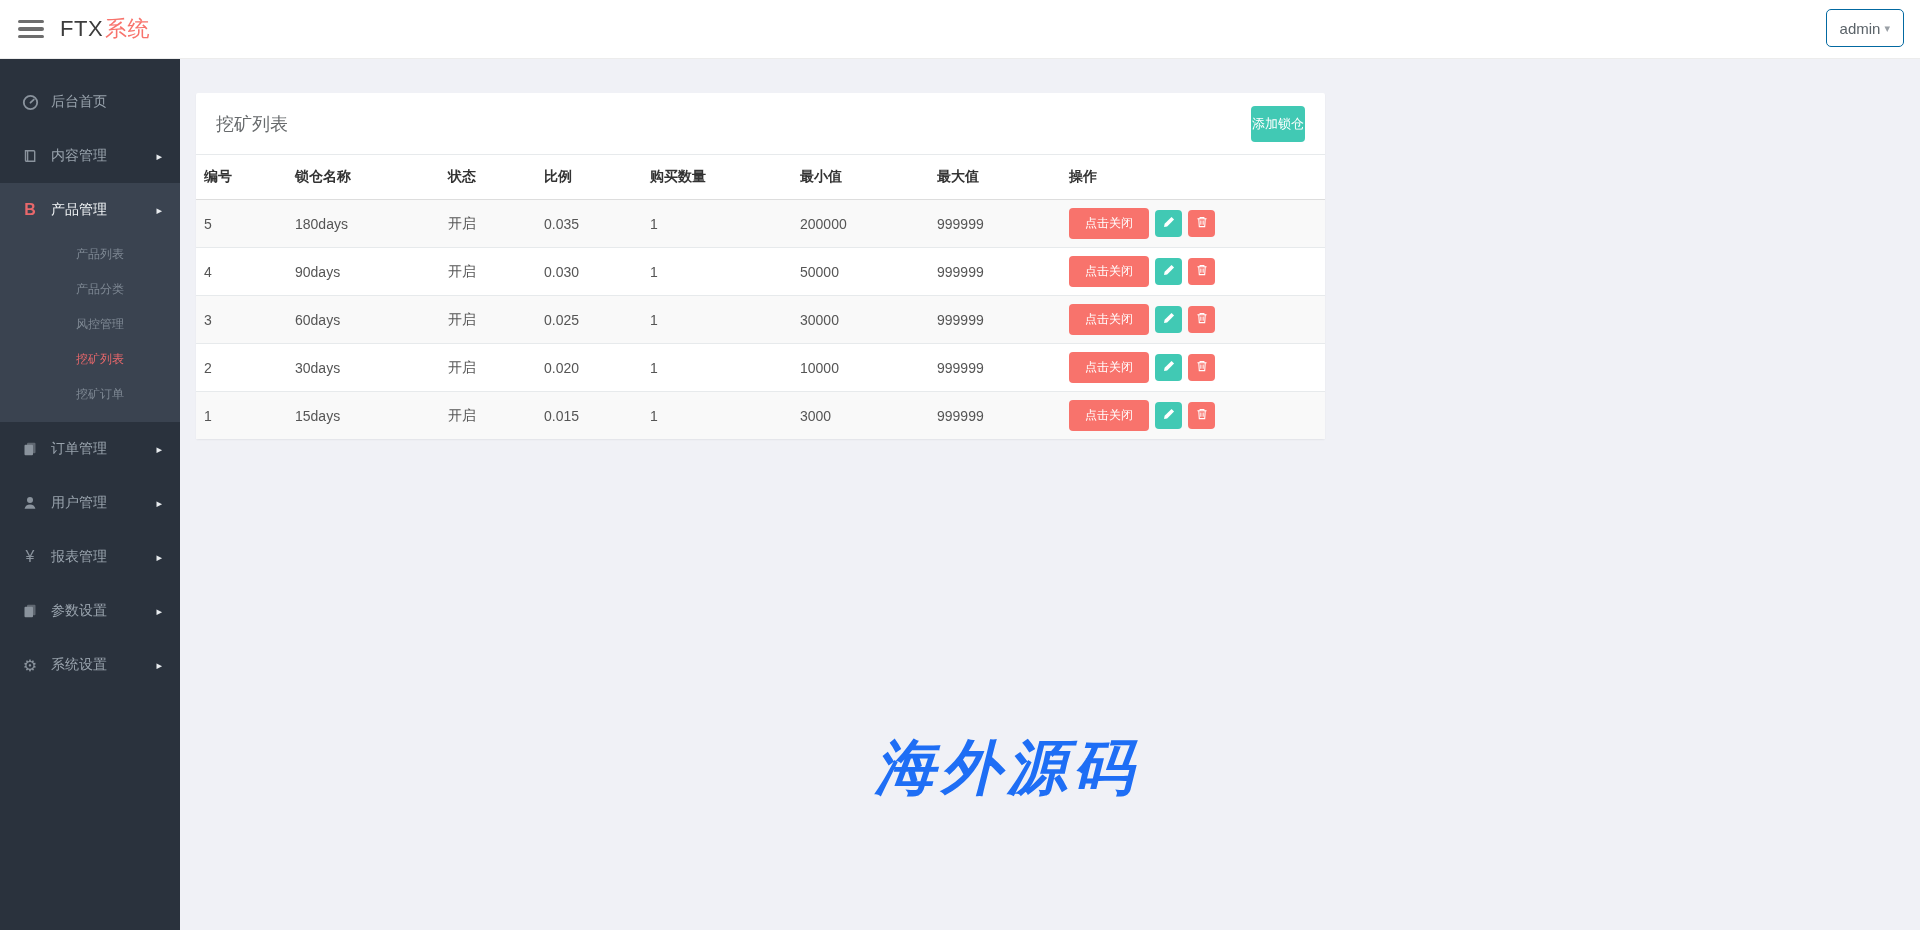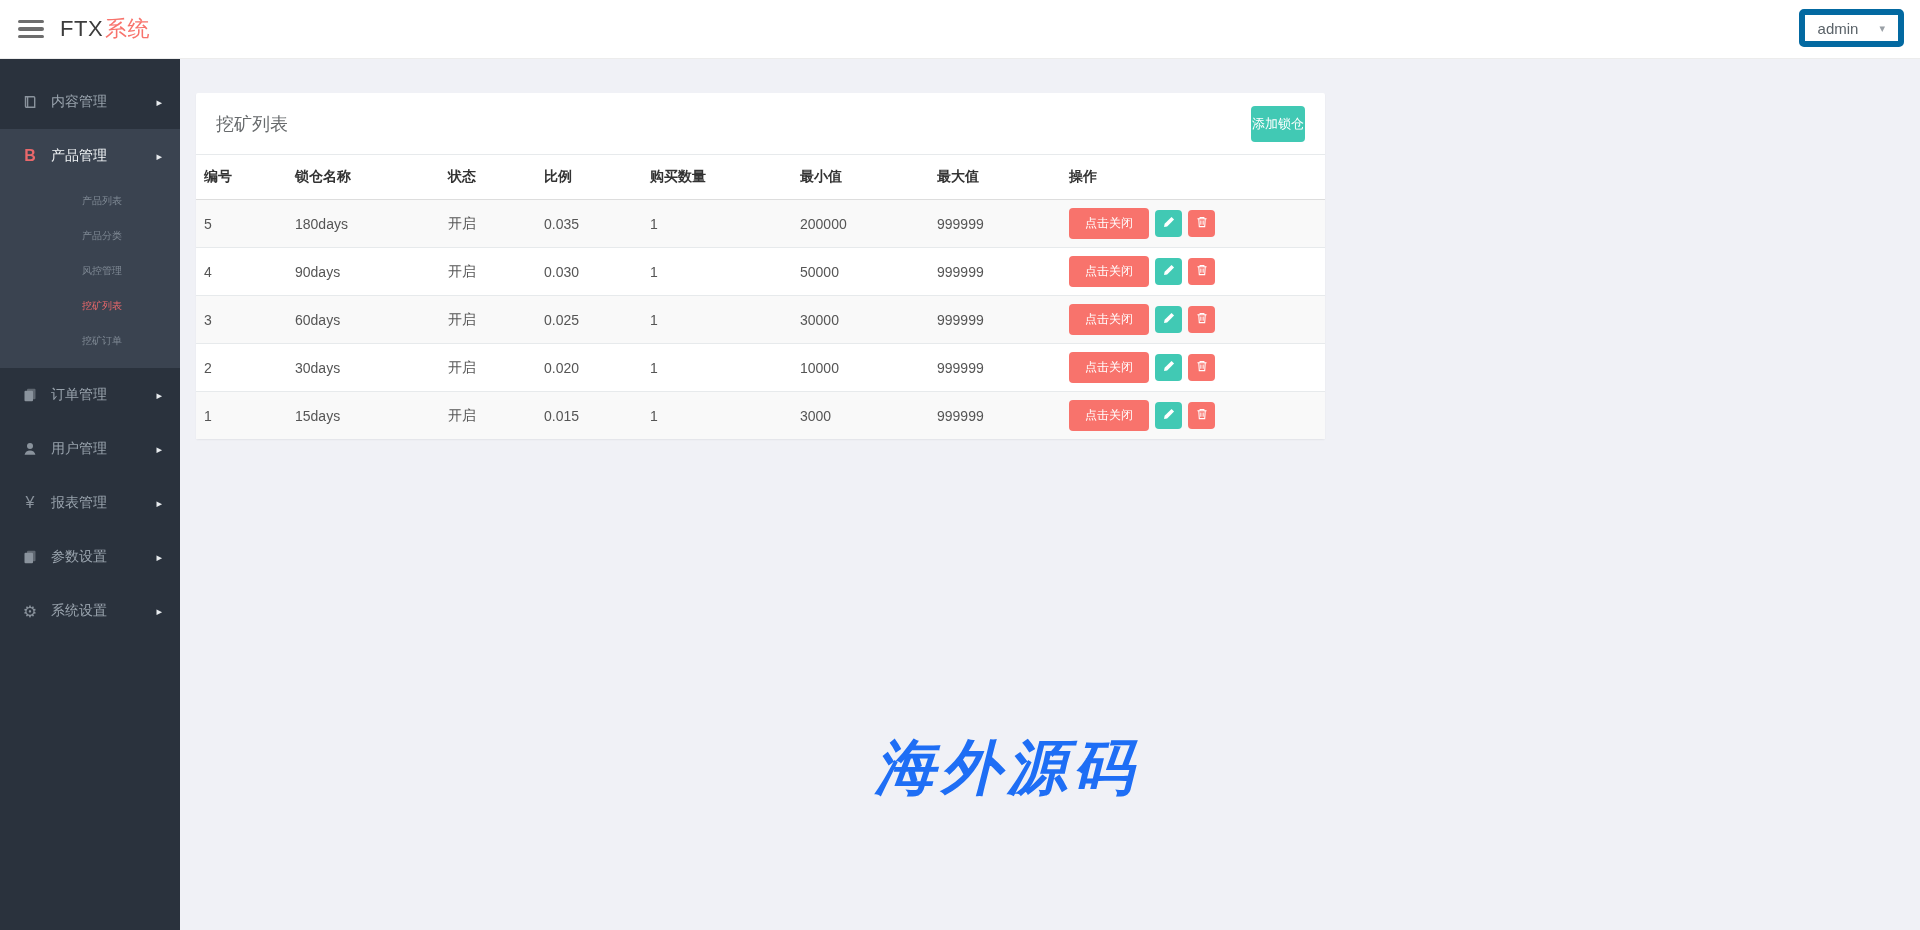--- a/index.html
+++ b/index.html
@@ -9,37 +9,37 @@
 
   
   .topbar { position:absolute; top:0; left:0; width:1920px; height:59px; background:#fff;
             border-bottom:1px solid #ececec; display:flex; align-items:center; padding:0 18px; z-index:5; }
   .hamburger { width:26px; height:18px; display:flex; flex-direction:column; justify-content:space-between;
                cursor:pointer; margin-right:16px; }
   .hamburger span { display:block; height:3.4px; border-radius:2px; background:#6d6d6d; }
   .logo { font-size:22px; letter-spacing:.5px; display:flex; align-items:center; }
   .logo .brand { color:#3c3c3c; font-weight:500; }
   .logo .brand-suffix { color:#f8736c; margin-left:2px; }
-  .user-box { position:absolute; right:16px; top:9px; height:38px; border:6px solid #0369a1; border-radius:5px;
+  .user-box { position:absolute; right:16px; top:9px; height:38px; border:1px solid #0369a1; border-radius:5px;
               background:#fff; display:flex; align-items:center; padding:0 13px; color:#5a6268; font-size:15px;
-              cursor:pointer; gap:21px; }
+              cursor:pointer; gap:4px; }
   .user-box .caret { font-size:11px; color:#9aa0a6; }
 
   
   .sidebar { position:absolute; top:59px; left:0; width:180px; height:871px; background:#2a323d; padding-top:16px; }
   .nav-item { position:relative; height:54px; display:flex; align-items:center; padding:0 18px 0 20px;
               color:#99a3ad; font-size:14px; cursor:pointer; }
   .nav-icon { width:20px; margin-right:11px; display:inline-flex; justify-content:center; align-items:center;
               color:#8a939d; font-size:16px; }
   .nav-icon svg { display:block; }
   .nav-caret { position:absolute; right:18px; color:#e8ecef; font-size:11px; }
   .nav-group { background:#3a4350; padding-bottom:10px; }
   .nav-group .nav-item { color:#f2f5f7; }
   .nav-group .nav-icon { color:#e9686b; font-weight:bold; }
-  .nav-sub-item { height:35px; line-height:35px; padding-left:58px; color:#7f8994; font-size:10px; cursor:pointer;margin-left:24px; }
+  .nav-sub-item { height:35px; line-height:35px; padding-left:76px; color:#7f8994; font-size:12px; cursor:pointer; }
   .nav-sub-item.active { color:#e9686b; }
 
   
   .main { position:absolute; top:59px; left:180px; width:1740px; height:871px; }
   .card { position:absolute; top:34px; left:16px; width:1129px; background:#fff; border-radius:2px;
           box-shadow:0 1px 2px rgba(0,0,0,.06); }
   .card-head { height:62px; display:flex; align-items:center; justify-content:space-between;
                padding:0 20px; border-bottom:1px solid #e7eaec; }
   .card-title { font-size:18px; font-weight:normal; color:#676a6c; }
   .btn-teal { background:#41c9b4; color:#fff; border:none; border-radius:4px; font-size:13px;
@@ -81,20 +81,29 @@
       <span class="brand-suffix">系统</span>
     </div>
     <div class="user-box">
       <span>admin</span>
       <span class="caret">▾</span>
     </div>
   </header>
 
   <aside class="sidebar">
 
+    <div class="nav-item">
+      <span class="nav-icon">
+        <svg width="17" height="17" viewBox="0 0 16 16">
+            <circle cx="8" cy="8" r="6.3" fill="none" stroke="currentColor" stroke-width="1.7"></circle>
+            <path d="M8 8.2L11.1 5.2" stroke="currentColor" stroke-width="1.7" stroke-linecap="round"></path>
+          </svg>
+      </span>
+      <span class="nav-label">后台首页</span>
+    </div>
 
     <div class="nav-item">
       <span class="nav-icon">
         <svg width="16" height="16" viewBox="0 0 16 16">
             <path d="M3.5 2.7h8.2a1 1 0 0 1 1 1v9.6H4.5a1 1 0 0 1-1-1z" fill="none" stroke="currentColor" stroke-width="1.4"></path>
             <path d="M5.6 2.7v10.6" stroke="currentColor" stroke-width="1.4"></path>
           </svg>
       </span>
       <span class="nav-label">内容管理</span>
       <span class="nav-caret">▸</span>

